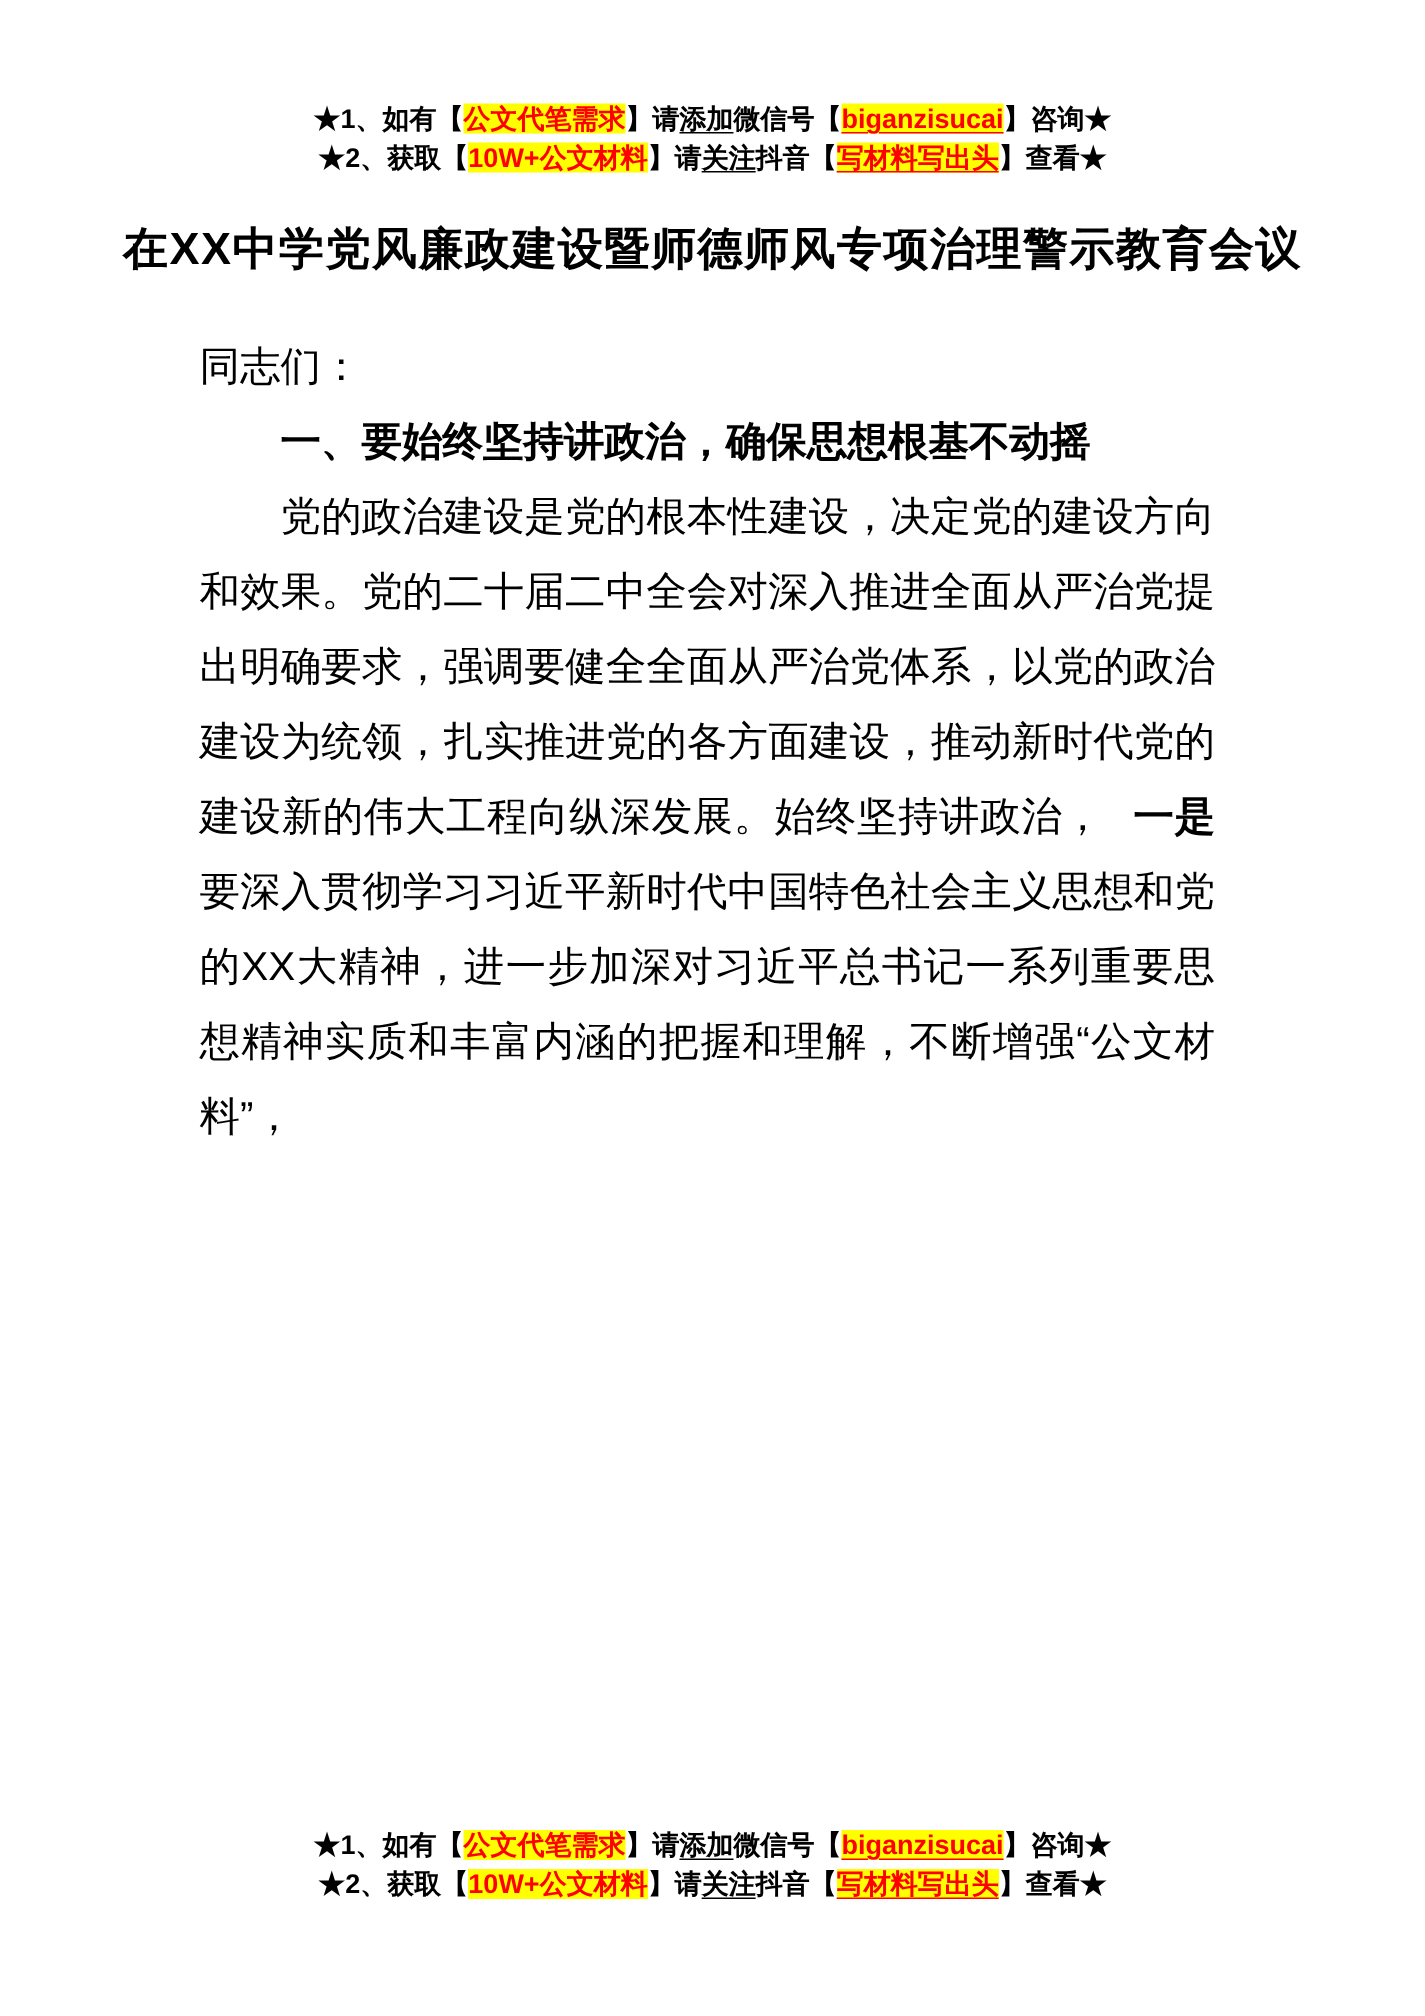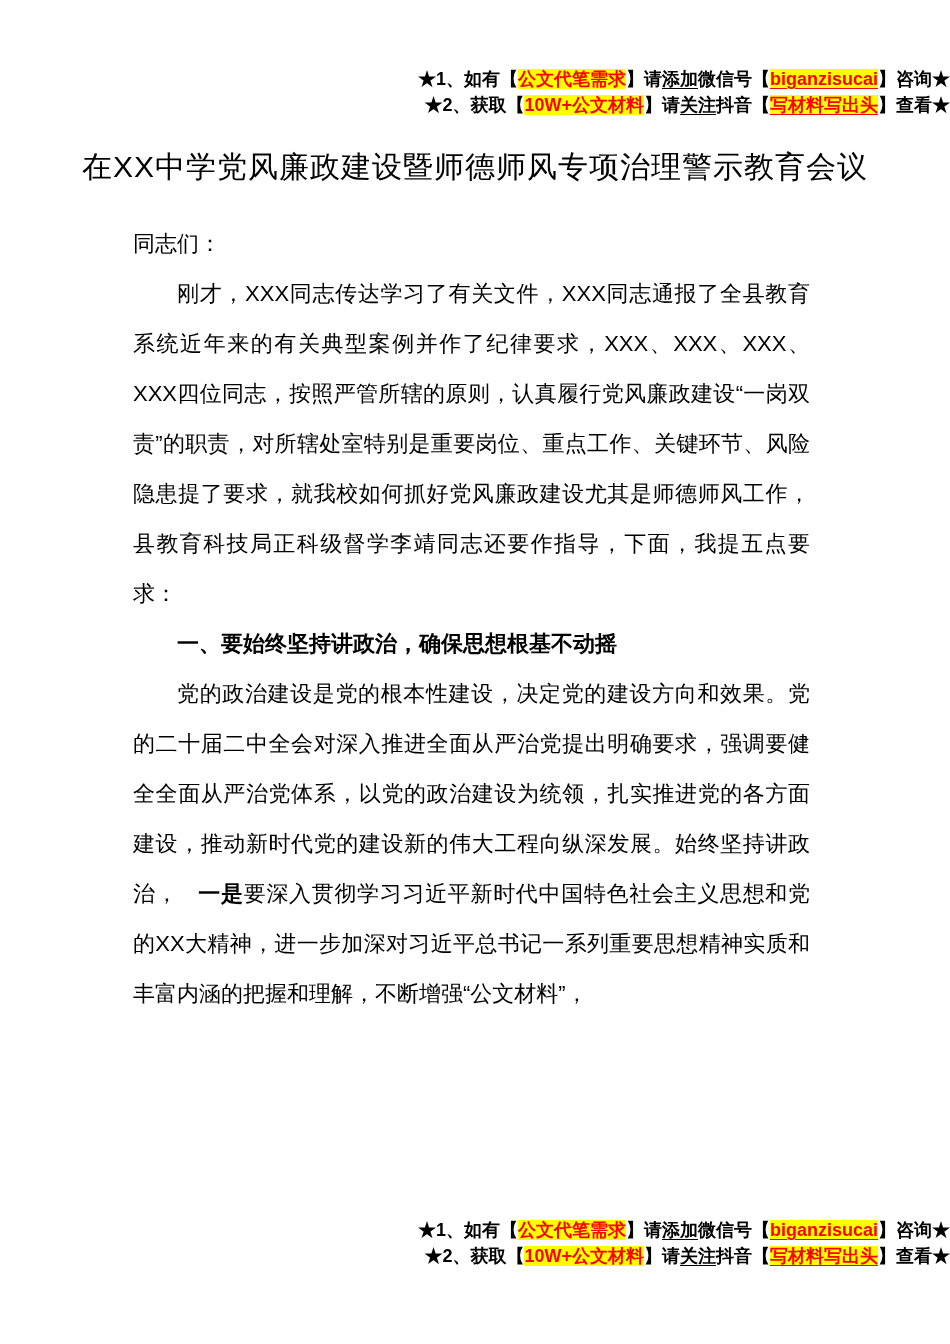--- a/index.html
+++ b/index.html
@@ -21,48 +21,48 @@
   .page {
     position: absolute;
     inset: 0;
     background: var(--paper);
   }
   
   .notice {
     position: absolute;
     left: 0;
     width: 950px;
-    text-align: right;
+    text-align: center;
     font-weight: bold;
     font-size: 18px;
     line-height: 26px;
     white-space: nowrap;
   }
   .notice-top { top: 66px; }
   .notice-bottom { top: 1217px; }
   .notice-line { width: 100%; }
   
   .seg-red { color: var(--red); }
   .seg-highlight { background: var(--highlight); }
   .seg-underline { text-decoration: underline; text-underline-offset: 3px; }
   .seg-bold { font-weight: bold; margin-left: 20px; }
   
   .doc-title {
     padding-top: 140px;
     text-align: center;
     font-size: 30px;
-    font-weight: normal;
+    font-weight: bold;
     line-height: 54px;
     letter-spacing: 1px;
   }
   
   .body-text {
     margin: 25px 0 0 133px;
     width: 677px;
-    font-size: 22px;
+    font-size: 27px;
     line-height: 50px;
     text-align: justify;
   }
   .block-salutation { text-indent: 0; }
   .block-paragraph { text-indent: 2em; }
   .block-heading { text-indent: 2em; font-weight: bold; }
 </style>
 </head>
 <body>
 
@@ -72,21 +72,20 @@
       <div class="notice-line"><span>★1、如有【</span><span class="seg-red seg-highlight">公文代笔需求</span><span>】请</span><span class="seg-underline">添加</span><span>微信号【</span><span class="seg-red seg-highlight seg-underline">biganzisucai</span><span>】咨询★</span></div>
       <div class="notice-line"><span>★2、获取【</span><span class="seg-red seg-highlight">10W+公文材料</span><span>】请</span><span class="seg-underline">关注</span><span>抖音【</span><span class="seg-red seg-highlight seg-underline">写材料写出头</span><span>】查看★</span></div>
     </div>
 
   <div class="doc-title">
     <div>在XX中学党风廉政建设暨师德师风专项治理警示教育会议</div>
   </div>
 
   <div class="body-text">
       <p class="block-salutation"><span>同志们：</span></p>
-      <p class="block-paragraph"><span>刚才，XXX同志传达学习了有关文件，XXX同志通报了全县教育系统近年来的有关典型案例并作了纪律要求，XXX、XXX、XXX、XXX四位同志，按照严管所辖的原则，认真履行党风廉政建设“一岗双责”的职责，对所辖处室特别是重要岗位、重点工作、关键环节、风险隐患提了要求，就我校如何抓好党风廉政建设尤其是师德师风工作，县教育科技局正科级督学李靖同志还要作指导，下面，我提五点要求：</span></p>
       <p class="block-heading"><span>一、要始终坚持讲政治，确保思想根基不动摇</span></p>
       <p class="block-paragraph"><span>党的政治建设是党的根本性建设，决定党的建设方向和效果。党的二十届二中全会对深入推进全面从严治党提出明确要求，强调要健全全面从严治党体系，以党的政治建设为统领，扎实推进党的各方面建设，推动新时代党的建设新的伟大工程向纵深发展。始终坚持讲政治，</span><span class="seg-bold">一是</span><span>要深入贯彻学习习近平新时代中国特色社会主义思想和党的XX大精神，进一步加深对习近平总书记一系列重要思想精神实质和丰富内涵的把握和理解，不断增强“公文材料”，</span></p>
     </div>
 
   <div class="notice notice-bottom">
       <div class="notice-line"><span>★1、如有【</span><span class="seg-red seg-highlight">公文代笔需求</span><span>】请</span><span class="seg-underline">添加</span><span>微信号【</span><span class="seg-red seg-highlight seg-underline">biganzisucai</span><span>】咨询★</span></div>
       <div class="notice-line"><span>★2、获取【</span><span class="seg-red seg-highlight">10W+公文材料</span><span>】请</span><span class="seg-underline">关注</span><span>抖音【</span><span class="seg-red seg-highlight seg-underline">写材料写出头</span><span>】查看★</span></div>
     </div>
 
 </div>

